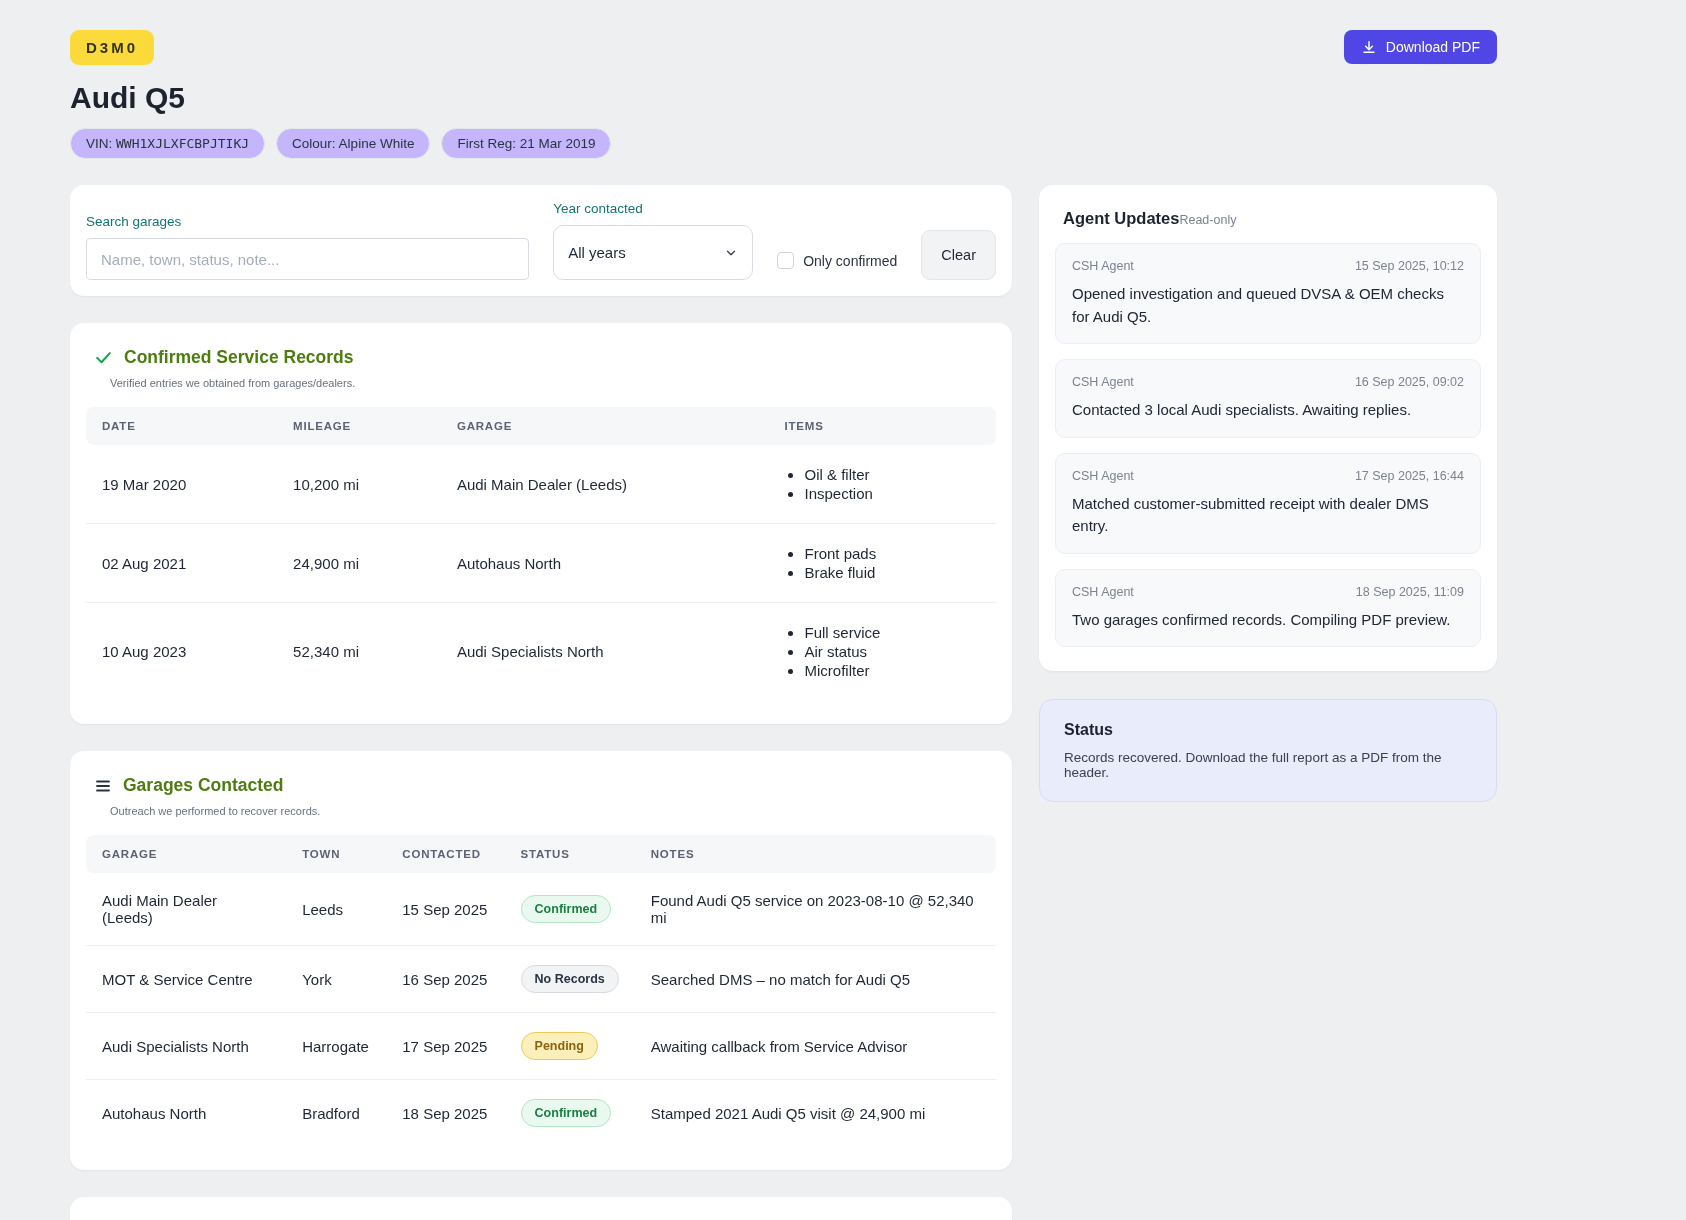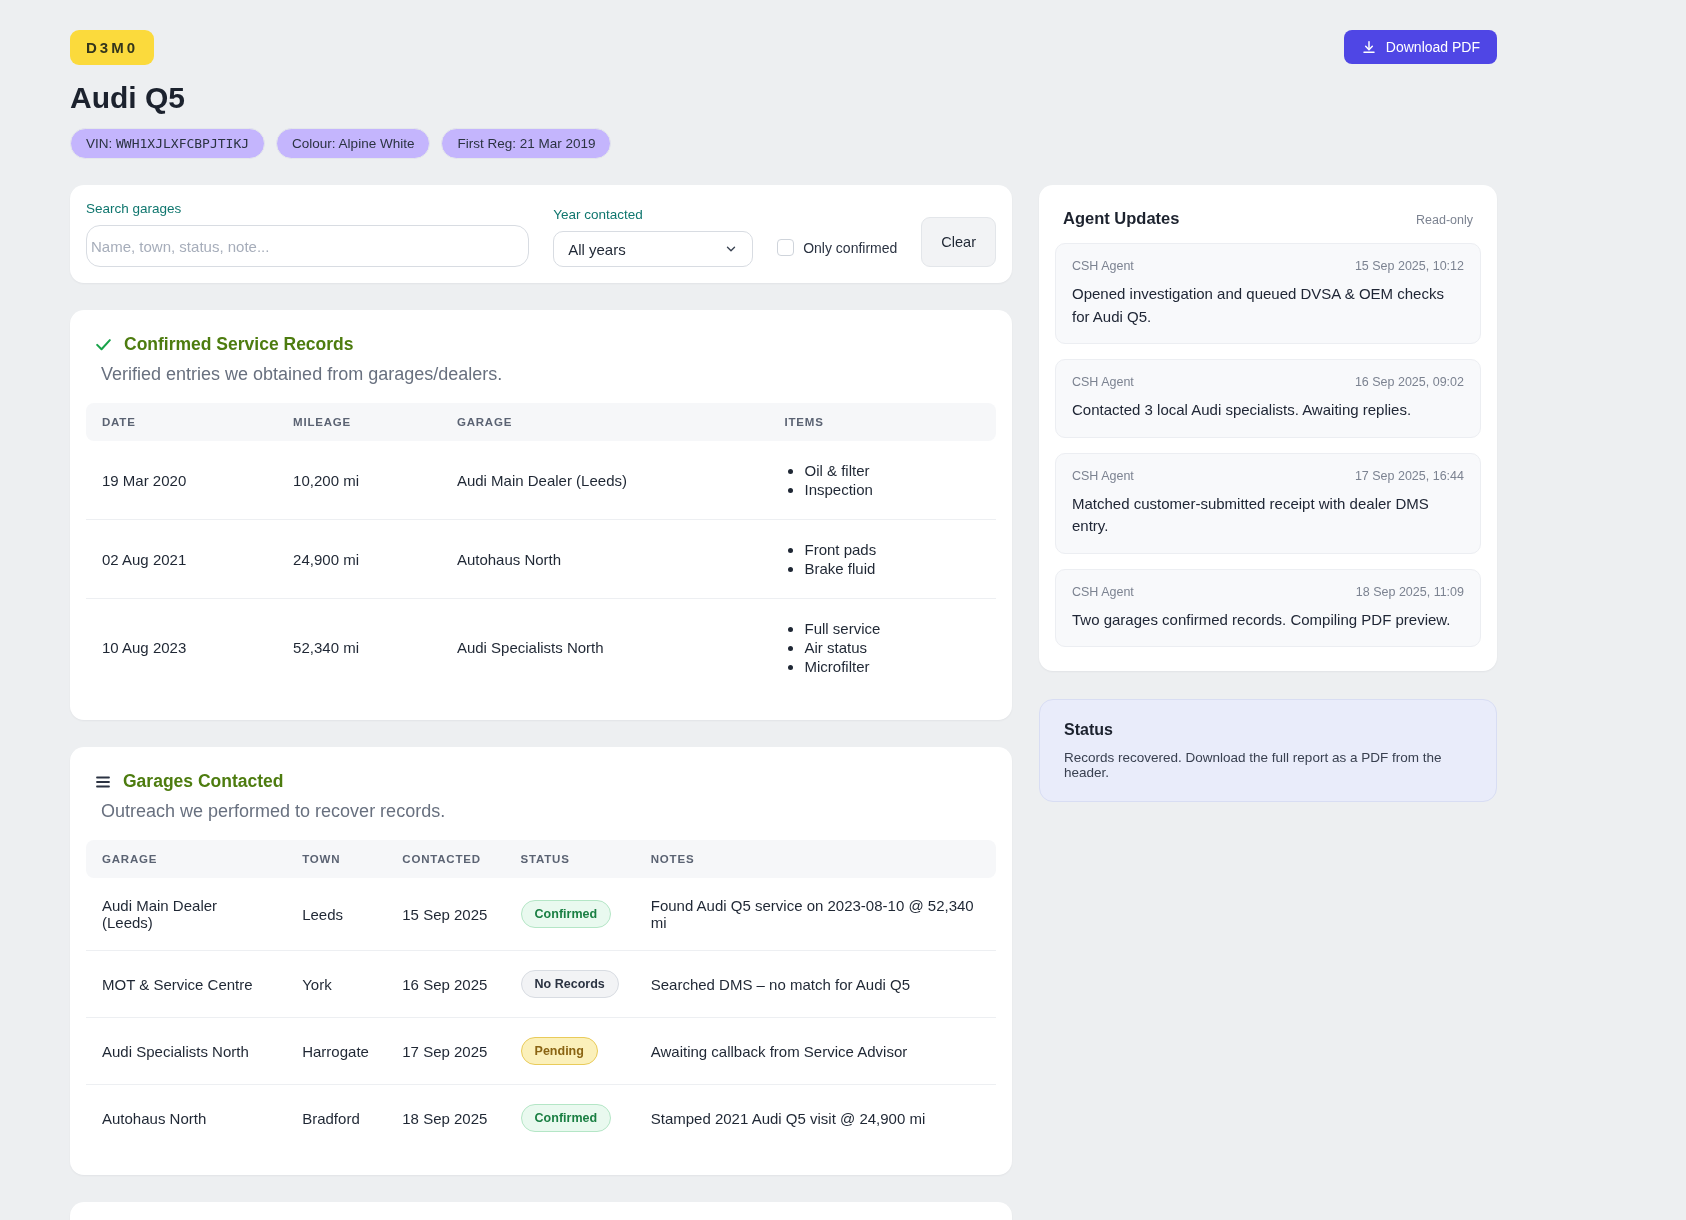--- a/index.html
+++ b/index.html
@@ -37,49 +37,49 @@
   .grid { display: grid; grid-template-columns: 942px 458px; gap: 27px; margin-top: 26px; align-items: start; }
   .card {
     background: #ffffff; border-radius: 14px; padding: 24px 16px;
     box-shadow: 0 1px 2px rgba(16,24,40,.05);
   }
 
   
   .filters { display: flex; align-items: flex-end; gap: 24px; padding: 16px; }
   .field-label { display: block; font-size: 13.5px; color: #0f766e; margin-bottom: 9px; }
   .text-input {
-    width: 100%; height: 42px; border: 1px solid #d8dce2; border-radius: 14px;
-    padding: 0 4px; font-family: inherit; font-size: 15px; color: #1f2734; outline: none;
+    width: 100%; height: 42px; border: 1px solid #d8dce2; border-radius: 4px;
+    padding: 0 14px; font-family: inherit; font-size: 15px; color: #1f2734; outline: none;
   }
   .text-input::placeholder { color: #a6adba; }
   .f-search { flex: 1; }
   .f-year { width: 200px; }
   .select-box {
-    height: 36px; border: 1px solid #d8dce2; border-radius: 10px; background: #fff;
+    height: 55px; border: 1px solid #d8dce2; border-radius: 10px; background: #fff;
     display: flex; align-items: center; justify-content: space-between;
     padding: 8px 14px; font-size: 15px; font-weight: 500; color: #1f2734; cursor: pointer;
   }
   .check-wrap { display: flex; align-items: center; gap: 9px; margin-bottom: 11px; cursor: pointer; }
   .checkbox {
     width: 17px; height: 17px; border: 1.5px solid #cfd4db; border-radius: 4px; background: #fff;
     flex: 0 0 auto;
   }
   .check-label { font-size: 14px; color: #2b3342; }
   .btn-secondary {
     margin-left: auto; margin-bottom: 0;
     background: #f2f3f5; border: 1px solid #e3e6ea; border-radius: 9px;
     font-family: inherit; font-size: 14.5px; color: #1f2734; cursor: pointer;
     padding: 16px 19px;
   }
 
   
   .section { margin-top: 27px; }
   .section-head { display: flex; align-items: center; gap: 11px; padding: 0 8px; }
   .section-title { font-size: 17.5px; font-weight: 700; color: #4d7c0f; }
-  .section-sub { font-size: 18px; color: #68707f; margin: 9px 7px 18px; padding: 0 8px; }
+  .section-sub { font-size: 11px; color: #68707f; margin: 9px 16px 18px; padding: 0 8px; }
   table.data { width: 100%; border-collapse: collapse; font-size: 15px; }
   table.data thead th {
     background: #f6f7f9; text-align: left; font-size: 11.5px; letter-spacing: .8px;
     text-transform: uppercase; color: #5b6373; font-weight: 700; padding: 13px 16px;
   }
   table.data thead th:first-child { border-radius: 8px 0 0 8px; }
   table.data thead th:last-child { border-radius: 0 8px 8px 0; }
   table.data tbody td { padding: 19px 16px; border-bottom: 1px solid #edeff2; color: #1f2734; vertical-align: middle; }
   table.data tbody tr:last-child td { border-bottom: none; }
   ul.items { margin: 0; padding-left: 20px; }
@@ -87,21 +87,21 @@
 
   .pill {
     display: inline-block; padding: 6px 13px; border-radius: 999px;
     font-size: 12.5px; font-weight: 700; white-space: nowrap;
   }
   .pill-confirmed { background: #e9f9ef; border: 1px solid #b4e6c6; color: #1a7f43; }
   .pill-none      { background: #f2f3f5; border: 1px solid #d8dce2; color: #2b3342; }
   .pill-pending   { background: #fbf0ba; border: 1px solid #e9cb5a; color: #8a6413; }
 
   
-  .panel-head { display: flex; justify-content: space-between; align-items: baseline; padding: 0 8px; }
+  .panel-head { display: flex; align-items: baseline; padding: 0 8px; }
   .panel-title { font-size: 16.5px; font-weight: 700; color: #1c222e; }
   .readonly-tag { font-size: 12.5px; color: #7c8receive291; color: #7c8391; }
   .update-card {
     background: #f8f9fb; border: 1px solid #eceef2; border-radius: 10px;
     padding: 15px 16px; margin-top: 15px;
   }
   .update-meta { display: flex; justify-content: space-between; font-size: 12.5px; color: #7c8391; }
   .update-body { font-size: 15px; color: #202736; line-height: 1.5; margin-top: 10px; }
 
   .status-card {

